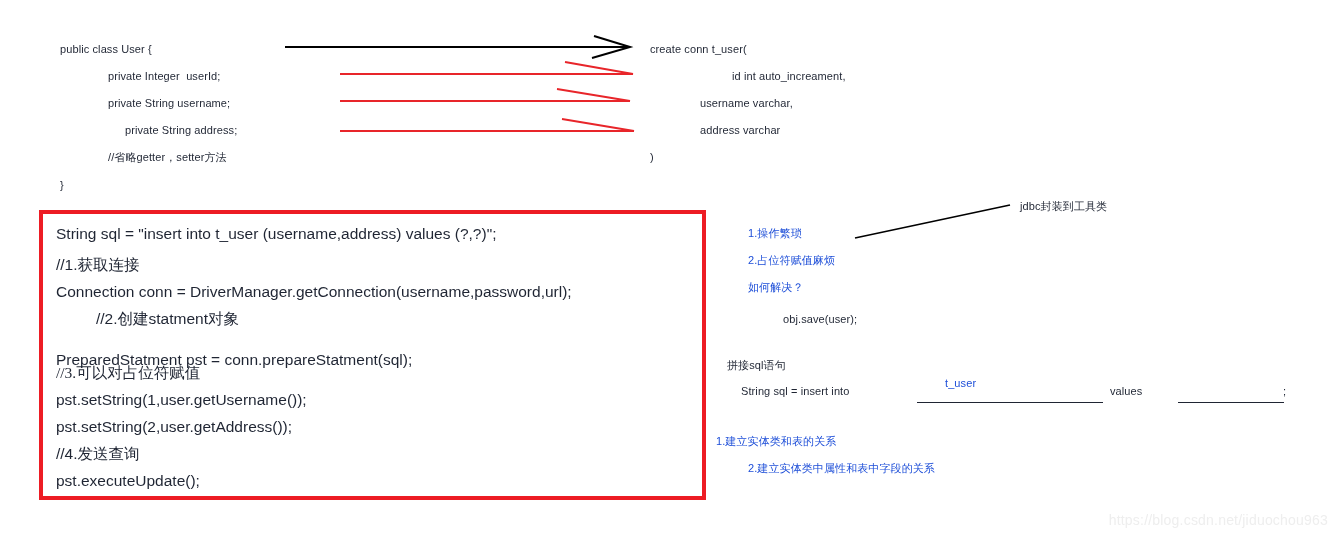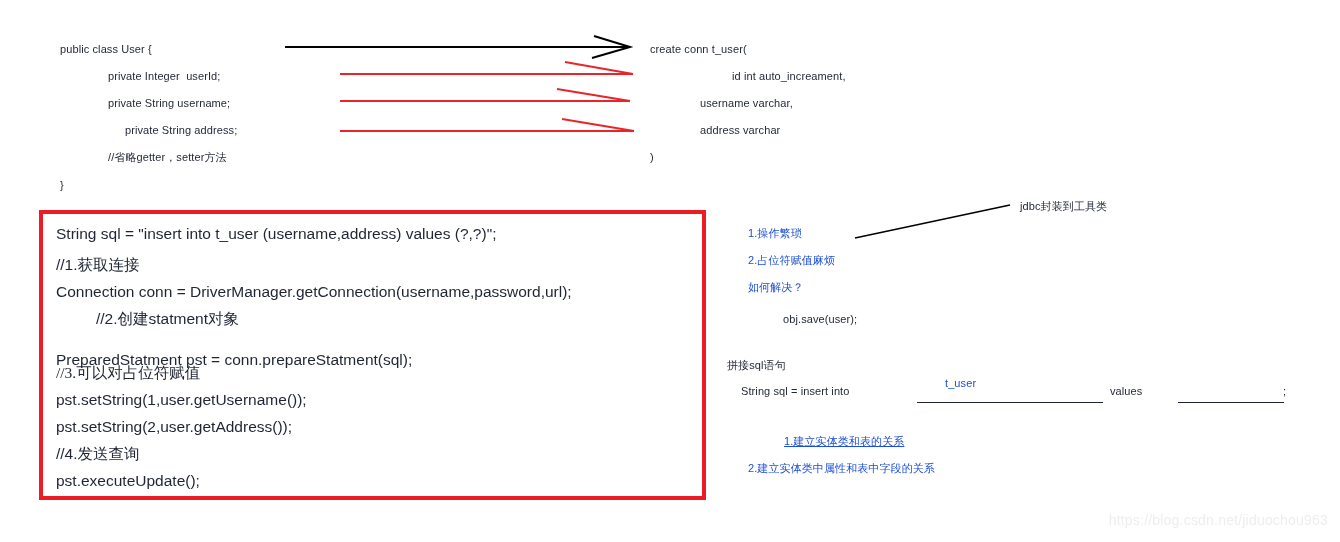--- a/index.html
+++ b/index.html
@@ -116,21 +116,21 @@
     <div class="txt" style="left:727px; top:360px;">拼接sql语句</div>
     <div class="txt" style="left:741px; top:386px;">String sql = insert into</div>
     <div class="txt red" style="left:945px; top:378px;">t_user</div>
     <div class="underline-slot" style="left:917px; top:402px; width:186px;"></div>
     <div class="txt" style="left:1110px; top:386px;">values</div>
     <div class="underline-slot" style="left:1178px; top:402px; width:106px;"></div>
     <div class="txt" style="left:1283px; top:386px;">;</div>
   </div>
 
   <div>
-    <div class="txt red" style="left:784px; top:436px;text-decoration:underline;">1.建立实体类和表的关系</div>
+    <div class="txt red" style="left:716px; top:436px;">1.建立实体类和表的关系</div>
     <div class="txt red" style="left:748px; top:463px;">2.建立实体类中属性和表中字段的关系</div>
   </div>
 
   <svg class="overlay" viewBox="0 0 1340 542">
 
     <g>
       <line x1="285" y1="47" x2="630" y2="47" stroke="#000000" stroke-width="2"></line>
       <polyline points="594,36 630,47 592,58" fill="none" stroke="#000000" stroke-width="2"></polyline>
     </g>
 

